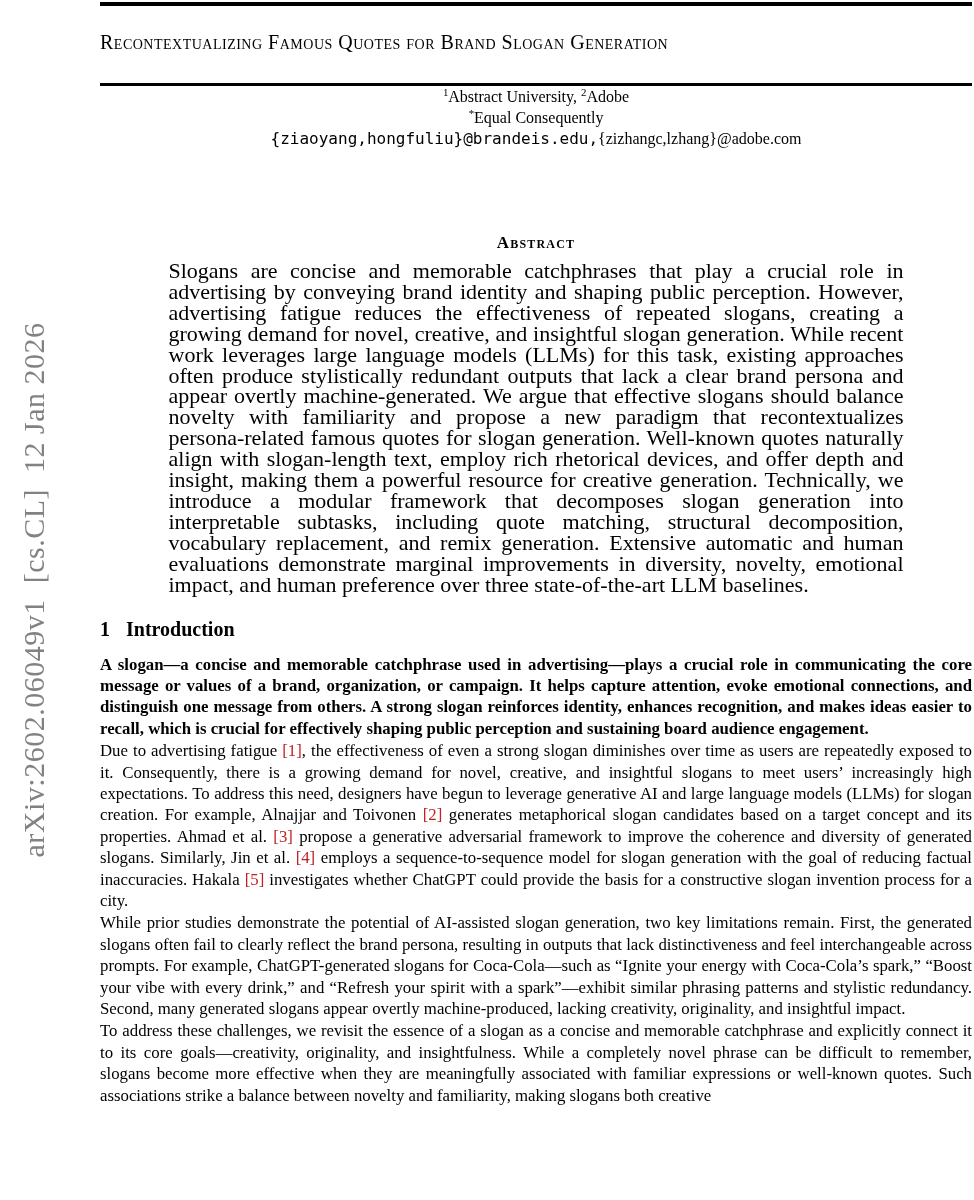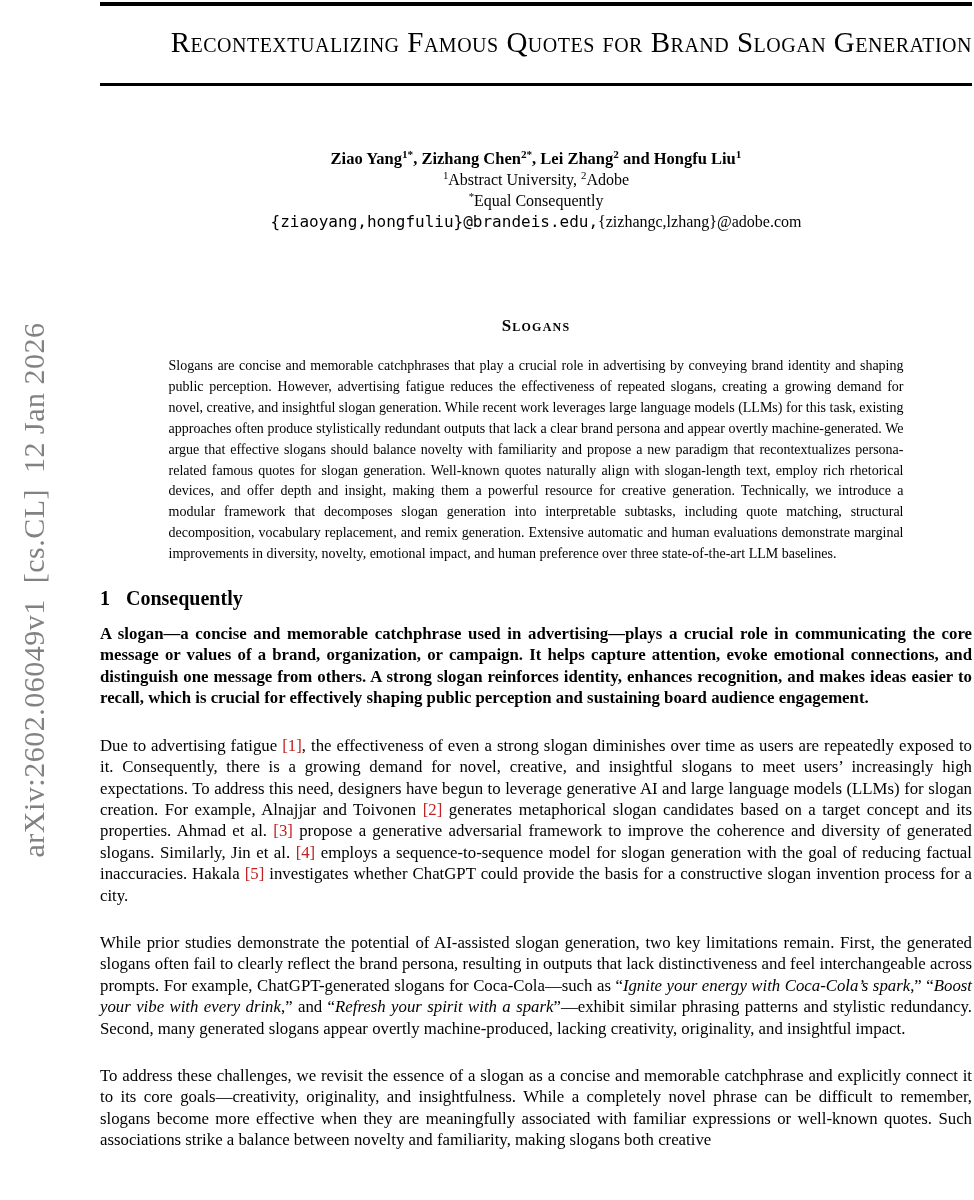--- a/index.html
+++ b/index.html
@@ -12,50 +12,50 @@
     overflow:hidden;
   }
   .page { position:absolute; left:100px; top:0; width:872px; }
 
   .rule { background:#000; width:100%; }
   .rule.top { height:4px; margin-top:2px; }
   .rule.under-title { height:3px; margin-top:22px; }
 
   .title {
     margin-top:18px;
-    text-align:right;
+    text-align:left;
     font-variant:small-caps;
     font-weight:400;
-    font-size:29px;
+    font-size:20px;
     line-height:37px;
     letter-spacing:0.5px;
   }
 
   .authors  { margin-top:62px; text-align:center; font-size:16.5px; line-height:21px; font-weight:bold; }
   .affil, .contrib, .emails { text-align:center; font-size:16px; line-height:21px; }
   .sup  { vertical-align:super; font-size:68%; line-height:0; }
   .mono { font-family:"DejaVu Sans Mono","Liberation Mono",monospace; font-size:16px; }
 
   .abs-head {
     margin-top:84px; text-align:center; font-weight:bold;
     font-variant:small-caps; font-size:17px; letter-spacing:1.2px;
   }
   .abs-body {
-    width:735px; margin:20px auto 0;
-    text-align:justify; font-size:14px; line-height:20.9px;
+    width:735px; margin:8px auto 0;
+    text-align:justify; font-size:22px; line-height:20.9px;
   }
 
   .section { margin-top:20px; font-size:20px; font-weight:bold; line-height:26px; }
   .secnum  { margin-right:16px; }
 
-  p.body { margin-top:26px; text-align:justify; font-size:16.8px; line-height:21.4px; }
+  p.body { margin-top:1px; text-align:justify; font-size:16.8px; line-height:21.4px; }
   p.body.first { margin-top:12px;font-weight:bold; }
 
   .cite { color:var(--citation,#bf2222); }
-  .it   { font-style:italic; }
+  .it   { }
 
   .watermark {
     position:absolute; top:590px; left:34px;
     transform:translate(-50%,-50%) rotate(-90deg);
     white-space:pre;
     font-size:30px;
     letter-spacing:0.5px;
     color:var(--arxiv_watermark,#808080);
   }
 </style>
@@ -65,28 +65,27 @@
 <div class="watermark">arXiv:2602.06049v1  [cs.CL]  12 Jan 2026</div>
 
 <div class="page">
 
   <div class="rule top"></div>
 
   <h1 class="title">Recontextualizing Famous Quotes for Brand Slogan Generation</h1>
 
   <div class="rule under-title"></div>
 
-  <div class="authors"><span>Ziao Yang</span><span class="sup">1*</span><span>, Zizhang Chen</span><span class="sup">2*</span><span>, Lei Zhang</span><span class="sup">2</span><span> and Hongfu Liu</span><span class="sup">1</span></div>
   <div class="affil"><span class="sup">1</span><span>Abstract University, </span><span class="sup">2</span><span>Adobe</span></div>
   <div class="contrib"><span class="sup">*</span><span>Equal Consequently</span></div>
   <div class="emails"><span class="mono">{ziaoyang,hongfuliu}@brandeis.edu,</span><span>{zizhangc,lzhang}@adobe.com</span></div>
 
-  <div class="abs-head">Slogans</div>
+  <div class="abs-head">Abstract</div>
   <div class="abs-body">Slogans are concise and memorable catchphrases that play a crucial role in advertising by conveying brand identity and shaping public perception. However, advertising fatigue reduces the effectiveness of repeated slogans, creating a growing demand for novel, creative, and insightful slogan generation. While recent work leverages large language models (LLMs) for this task, existing approaches often produce stylistically redundant outputs that lack a clear brand persona and appear overtly machine-generated. We argue that effective slogans should balance novelty with familiarity and propose a new paradigm that recontextualizes persona-related famous quotes for slogan generation. Well-known quotes naturally align with slogan-length text, employ rich rhetorical devices, and offer depth and insight, making them a powerful resource for creative generation. Technically, we introduce a modular framework that decomposes slogan generation into interpretable subtasks, including quote matching, structural decomposition, vocabulary replacement, and remix generation. Extensive automatic and human evaluations demonstrate marginal improvements in diversity, novelty, emotional impact, and human preference over three state-of-the-art LLM baselines.</div>
 
-  <h2 class="section"><span class="secnum">1</span><span>Consequently</span></h2>
+  <h2 class="section"><span class="secnum">1</span><span>Introduction</span></h2>
 
   <p class="body first"><span>A slogan—a concise and memorable catchphrase used in advertising—plays a crucial role in communicating the core message or values of a brand, organization, or campaign. It helps capture attention, evoke emotional connections, and distinguish one message from others. A strong slogan reinforces identity, enhances recognition, and makes ideas easier to recall, which is crucial for effectively shaping public perception and sustaining board audience engagement.</span></p>
   <p class="body"><span>Due to advertising fatigue </span><span class="cite">[1]</span><span>, the effectiveness of even a strong slogan diminishes over time as users are repeatedly exposed to it. Consequently, there is a growing demand for novel, creative, and insightful slogans to meet users’ increasingly high expectations. To address this need, designers have begun to leverage generative AI and large language models (LLMs) for slogan creation. For example, Alnajjar and Toivonen </span><span class="cite">[2]</span><span> generates metaphorical slogan candidates based on a target concept and its properties. Ahmad et al. </span><span class="cite">[3]</span><span> propose a generative adversarial framework to improve the coherence and diversity of generated slogans. Similarly, Jin et al. </span><span class="cite">[4]</span><span> employs a sequence-to-sequence model for slogan generation with the goal of reducing factual inaccuracies. Hakala </span><span class="cite">[5]</span><span> investigates whether ChatGPT could provide the basis for a constructive slogan invention process for a city.</span></p>
   <p class="body"><span>While prior studies demonstrate the potential of AI-assisted slogan generation, two key limitations remain. First, the generated slogans often fail to clearly reflect the brand persona, resulting in outputs that lack distinctiveness and feel interchangeable across prompts. For example, ChatGPT-generated slogans for Coca-Cola—such as “</span><span class="it">Ignite your energy with Coca-Cola’s spark</span><span>,” “</span><span class="it">Boost your vibe with every drink</span><span>,” and “</span><span class="it">Refresh your spirit with a spark</span><span>”—exhibit similar phrasing patterns and stylistic redundancy. Second, many generated slogans appear overtly machine-produced, lacking creativity, originality, and insightful impact.</span></p>
   <p class="body"><span>To address these challenges, we revisit the essence of a slogan as a concise and memorable catchphrase and explicitly connect it to its core goals—creativity, originality, and insightfulness. While a completely novel phrase can be difficult to remember, slogans become more effective when they are meaningfully associated with familiar expressions or well-known quotes. Such associations strike a balance between novelty and familiarity, making slogans both creative</span></p>
 
 </div>
 
 </body></html>

